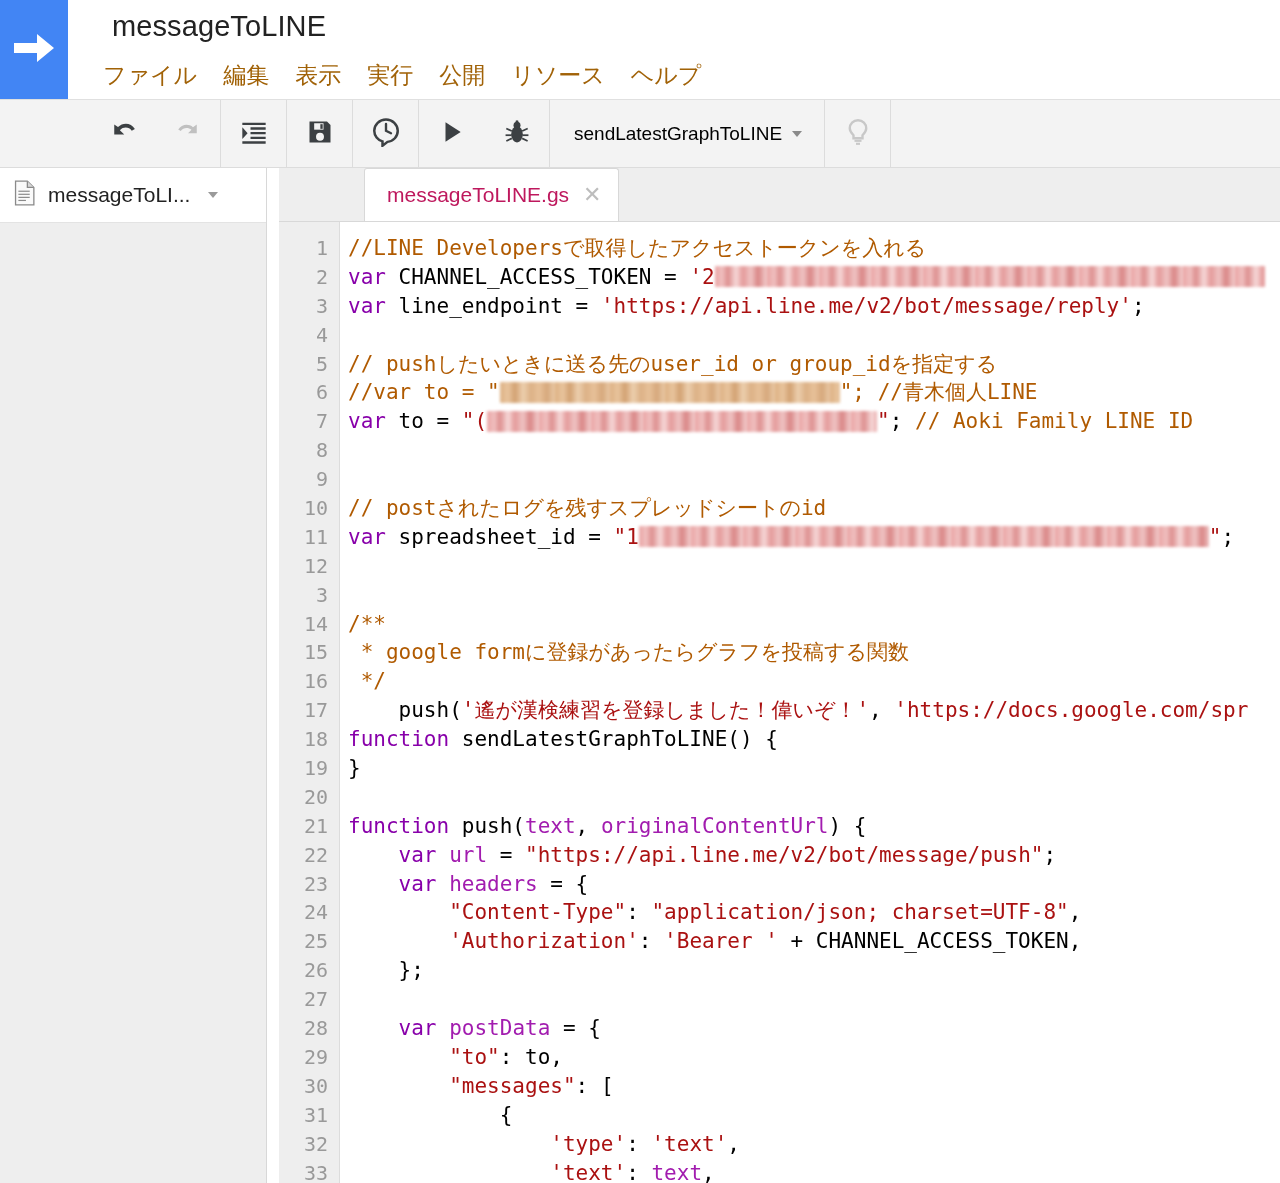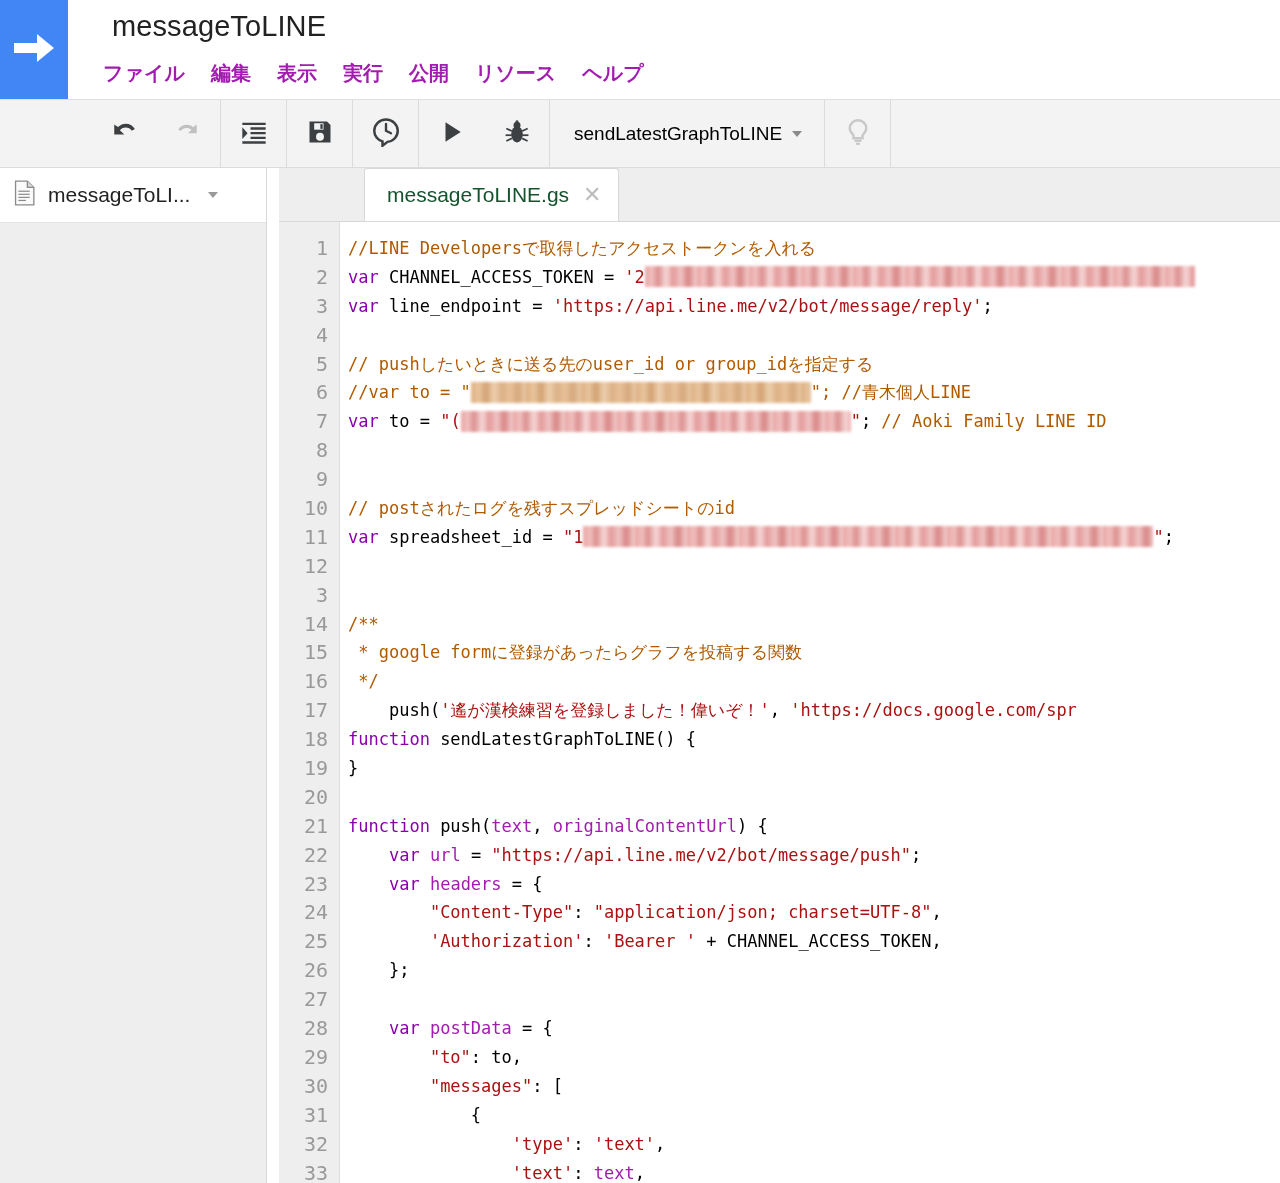--- a/index.html
+++ b/index.html
@@ -41,27 +41,26 @@
     white-space: nowrap;
   }
   #menubar {
     position: absolute;
     left: 103px;
     top: 60px;
     display: flex;
     align-items: center;
   }
   .menu-item {
-    font-size: 20px;
-    color: #a21caf;
+    font-size: 23px;
+    color: #a16207;
     padding: 0 13px 0 0;
     margin-right: 13px;
     white-space: nowrap;
     cursor: default;
-    font-weight: bold;
   }
   .menu-item:last-child { margin-right: 0; padding-right: 0; }
 
   
   #toolbar {
     position: relative;
     height: 67px;
     background: #f3f3f3;
     border-bottom: 1px solid #dcdcdc;
     display: flex;
@@ -152,21 +151,21 @@
     border-bottom: none;
     border-radius: 3px 3px 0 0;
     display: flex;
     align-items: center;
     padding: 0 16px 0 22px;
     cursor: pointer;
     box-sizing: border-box;
   }
   .tab .tlabel {
     font-size: 21px;
-    color: #14532d;
+    color: #be185d;
     white-space: nowrap;
   }
   .tab .tclose {
     margin-left: 14px;
     font-size: 22px;
     color: #bdbdbd;
     line-height: 1;
     cursor: pointer;
   }
 
@@ -198,21 +197,21 @@
   #code {
     flex: 1;
     padding-top: 12px;
     padding-left: 8px;
     overflow: hidden;
     white-space: nowrap;
   }
   #code .cl {
     height: 28.9px;
     line-height: 28.9px;
-    font-size: 17px;
+    font-size: 21px;
     white-space: pre;
     color: #000000;
     letter-spacing: 0px;
   }
   .tk-com { color: #b05a00; }
   .tk-str { color: #aa1111; }
   .tk-kw  { color: #8800aa; }
   .tk-id  { color: #a21caf; }
   .tk-pl  { color: #000000; }
 

